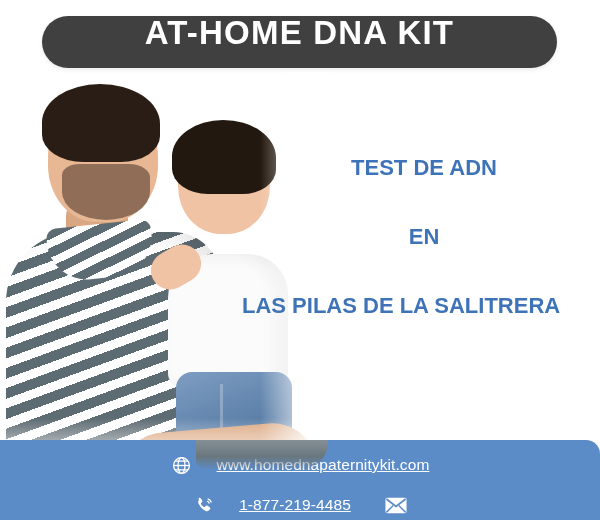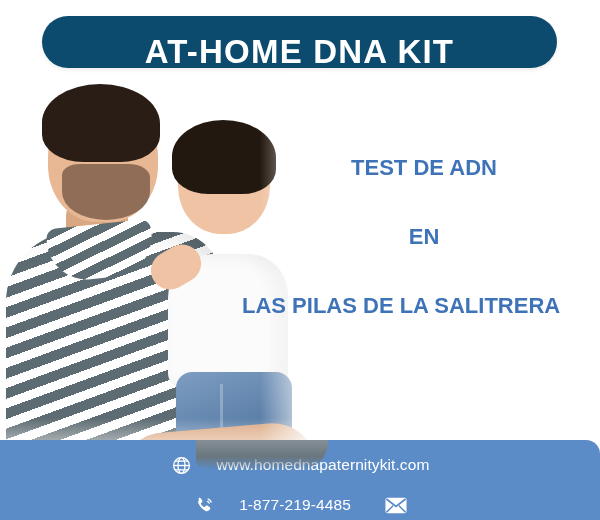--- a/index.html
+++ b/index.html
@@ -14,24 +14,24 @@
     width:600px;height:520px;
     background:#ffffff;
     overflow:hidden;
   }
 
   
   .header-badge{
     position:absolute;
     left:42px; top:16px;
     width:515px; height:52px;
-    background:#0c4a6e;
+    background:#404040;
     border-radius:26px;
     display:flex;
-    align-items:flex-end;
+    align-items:flex-start;
     justify-content:center;
     box-shadow:0 2px 4px rgba(0,0,0,0.08);
   }
   .header-title{
     color:#ffffff;
     font-size:33px;
     font-weight:bold;
     letter-spacing:1.2px;
     white-space:nowrap;
     line-height:1;
@@ -210,20 +210,21 @@
   .footer-row-2{
     height:34px;
     margin-top:6px;
     gap:34px;
   }
   .f-item{
     display:flex;
     align-items:center;
     gap:24px;
     white-space:nowrap;
+    text-decoration:underline;
   }
   .f-text{
     font-size:15.5px;
     color:#ffffff;
     letter-spacing:0.1px;
   }
   .f-icon{
     display:flex;
     align-items:center;
     justify-content:center;

